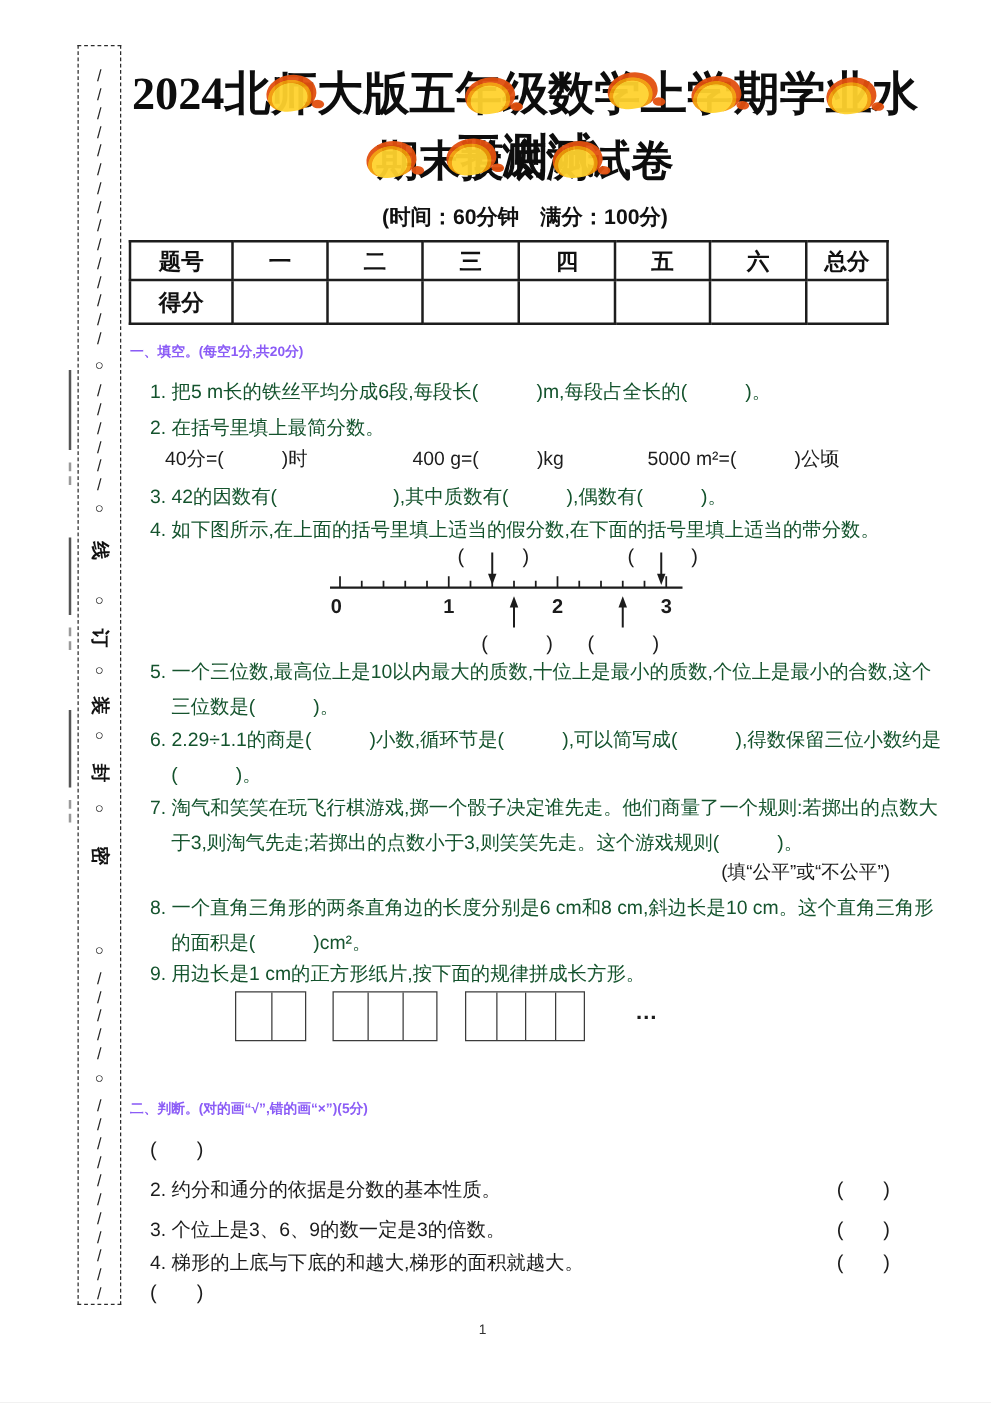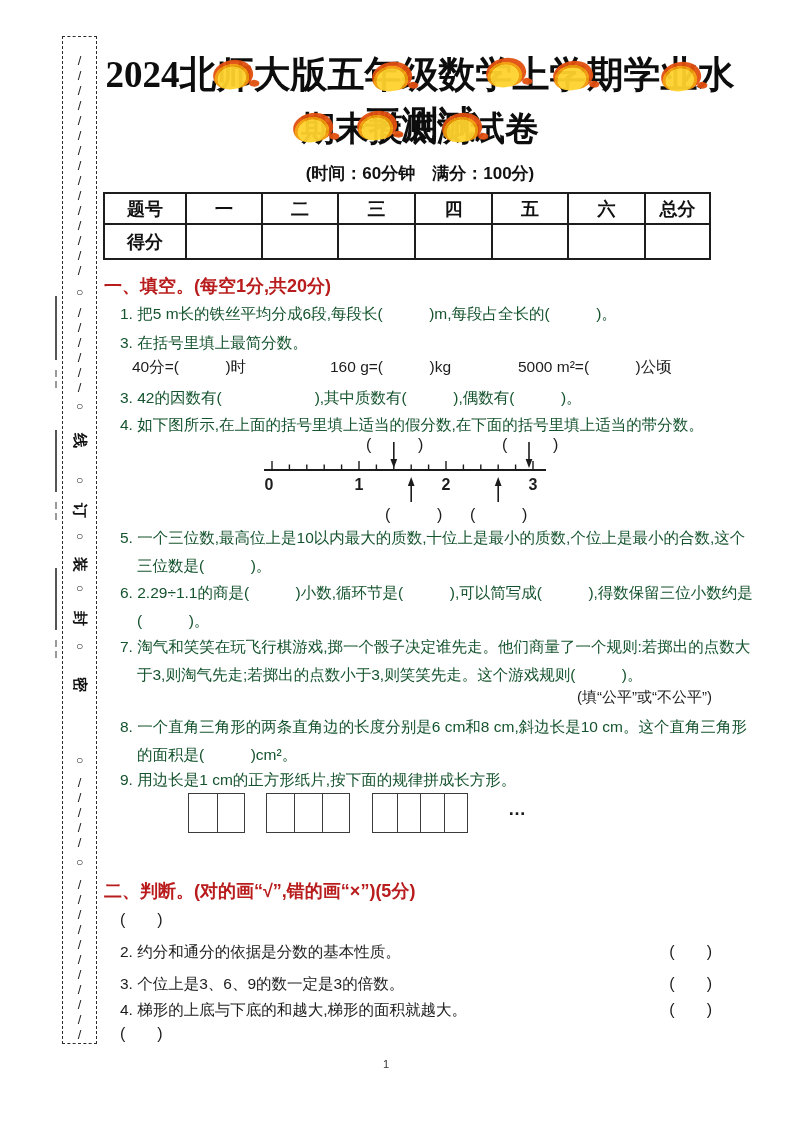--- a/index.html
+++ b/index.html
@@ -33,21 +33,21 @@
     transform:rotate(-12deg); opacity:.95;}
   .sticker::after{content:''; position:absolute; right:-4px; bottom:-2px; width:10px; height:7px;
     background:#e2500f; border-radius:60% 40% 60% 40%; transform:rotate(28deg);}
   
   .score-table{position:absolute; left:103px; top:192px; border-collapse:collapse;}
   .score-table th,.score-table td{border:2px solid #1d1d1d; font-size:18px; font-weight:bold;
     text-align:center; padding:0; color:#111;}
   .score-table .r1 th{height:29px;}
   .score-table .r2 th,.score-table .r2 td{height:33px;}
   
-  .sec-head{position:absolute; left:104px; font-size:18px; font-weight:bold; color:#b91c1c;}
+  .sec-head{position:absolute; left:104px; font-size:11px; font-weight:bold; color:#8b5cf6;}
   .q{position:absolute; left:120px; width:618px; font-size:15.5px; line-height:28px;
     padding-left:17px; text-indent:-17px; color:#14532d;}
   .q2item{position:absolute; font-size:15.5px; color:#1c1c1c;}
   .q-note{position:absolute; left:120px; width:592px; text-align:right; font-size:15px; color:#1c1c1c;}
   
   .numberline{position:absolute; left:250px; top:428px;}
   .numberline text{font-size:16px; fill:#1c1c1c; font-family:"Liberation Sans",sans-serif;}
   .numberline .lbl{font-size:16px; font-weight:bold;}
   
   .sq-group{position:absolute; top:793px; height:40px; display:flex; border:1.5px solid #3c3c3c; box-sizing:border-box;}
@@ -173,23 +173,23 @@
       <td></td>
       <td></td>
       <td></td>
     </tr>
   </tbody>
     </table>
 
   <div class="sec-head" style="top:274px">一、填空。(每空1分,共20分)</div>
 
   <div class="q" style="top:300px">1. 把5 m长的铁丝平均分成6段,每段长(　　　)m,每段占全长的(　　　)。</div>
-  <div class="q" style="top:329px">3. 在括号里填上最简分数。</div>
+  <div class="q" style="top:329px">2. 在括号里填上最简分数。</div>
   <span class="q2item" style="left:132px;top:357px">40分=(　　　)时</span>
-  <span class="q2item" style="left:330px;top:357px">160 g=(　　　)kg</span>
+  <span class="q2item" style="left:330px;top:357px">400 g=(　　　)kg</span>
   <span class="q2item" style="left:518px;top:357px">5000 m²=(　　　)公顷</span>
   <div class="q" style="top:384px">3. 42的因数有(　　　　　　),其中质数有(　　　),偶数有(　　　)。</div>
   <div class="q" style="top:411px">4. 如下图所示,在上面的括号里填上适当的假分数,在下面的括号里填上适当的带分数。</div>
 
   <svg class="numberline" width="315" height="100" viewBox="0 0 315 100">
 
     <text x="116" y="22">(</text>
     <text x="168" y="22">)</text>
     <text x="252" y="22">(</text>
     <text x="303" y="22">)</text>

